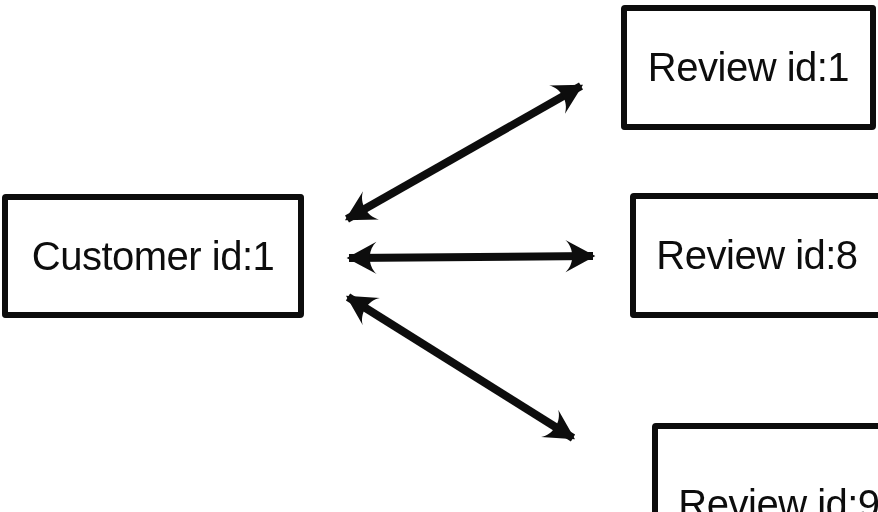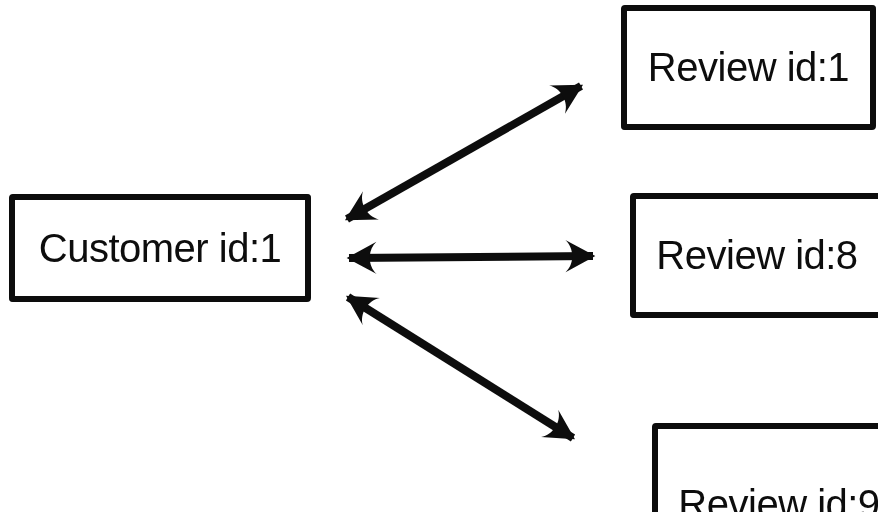--- a/index.html
+++ b/index.html
@@ -35,21 +35,21 @@
   
   .node::after {
     content: "";
     position: absolute;
     inset: -6px;
     border: 1px solid var(--stroke);
     border-radius: 6px 3px 7px 3px;
     opacity: .55;
     pointer-events: none;
   }
-  #node-customer-1 { left: 2px;   top: 194px; width: 302px; height: 108px; margin-left: 7px; }
+  #node-customer-1 { left: 2px;   top: 194px; width: 302px; height: 124px; }
   #node-review-1   { left: 621px; top: 5px;   width: 255px; height: 125px; }
   #node-review-8   { left: 622px; top: 193px; width: 254px; height: 125px; margin-left: 8px; }
   #node-review-9   { left: 652px; top: 383px; width: 254px; height: 162px; margin-top: 40px; }
 </style>
 </head>
 <body>
 
 <div class="canvas">
 
   <svg class="edge-layer" id="edge-layer" viewBox="0 0 878 512" xmlns="http://www.w3.org/2000/svg">

